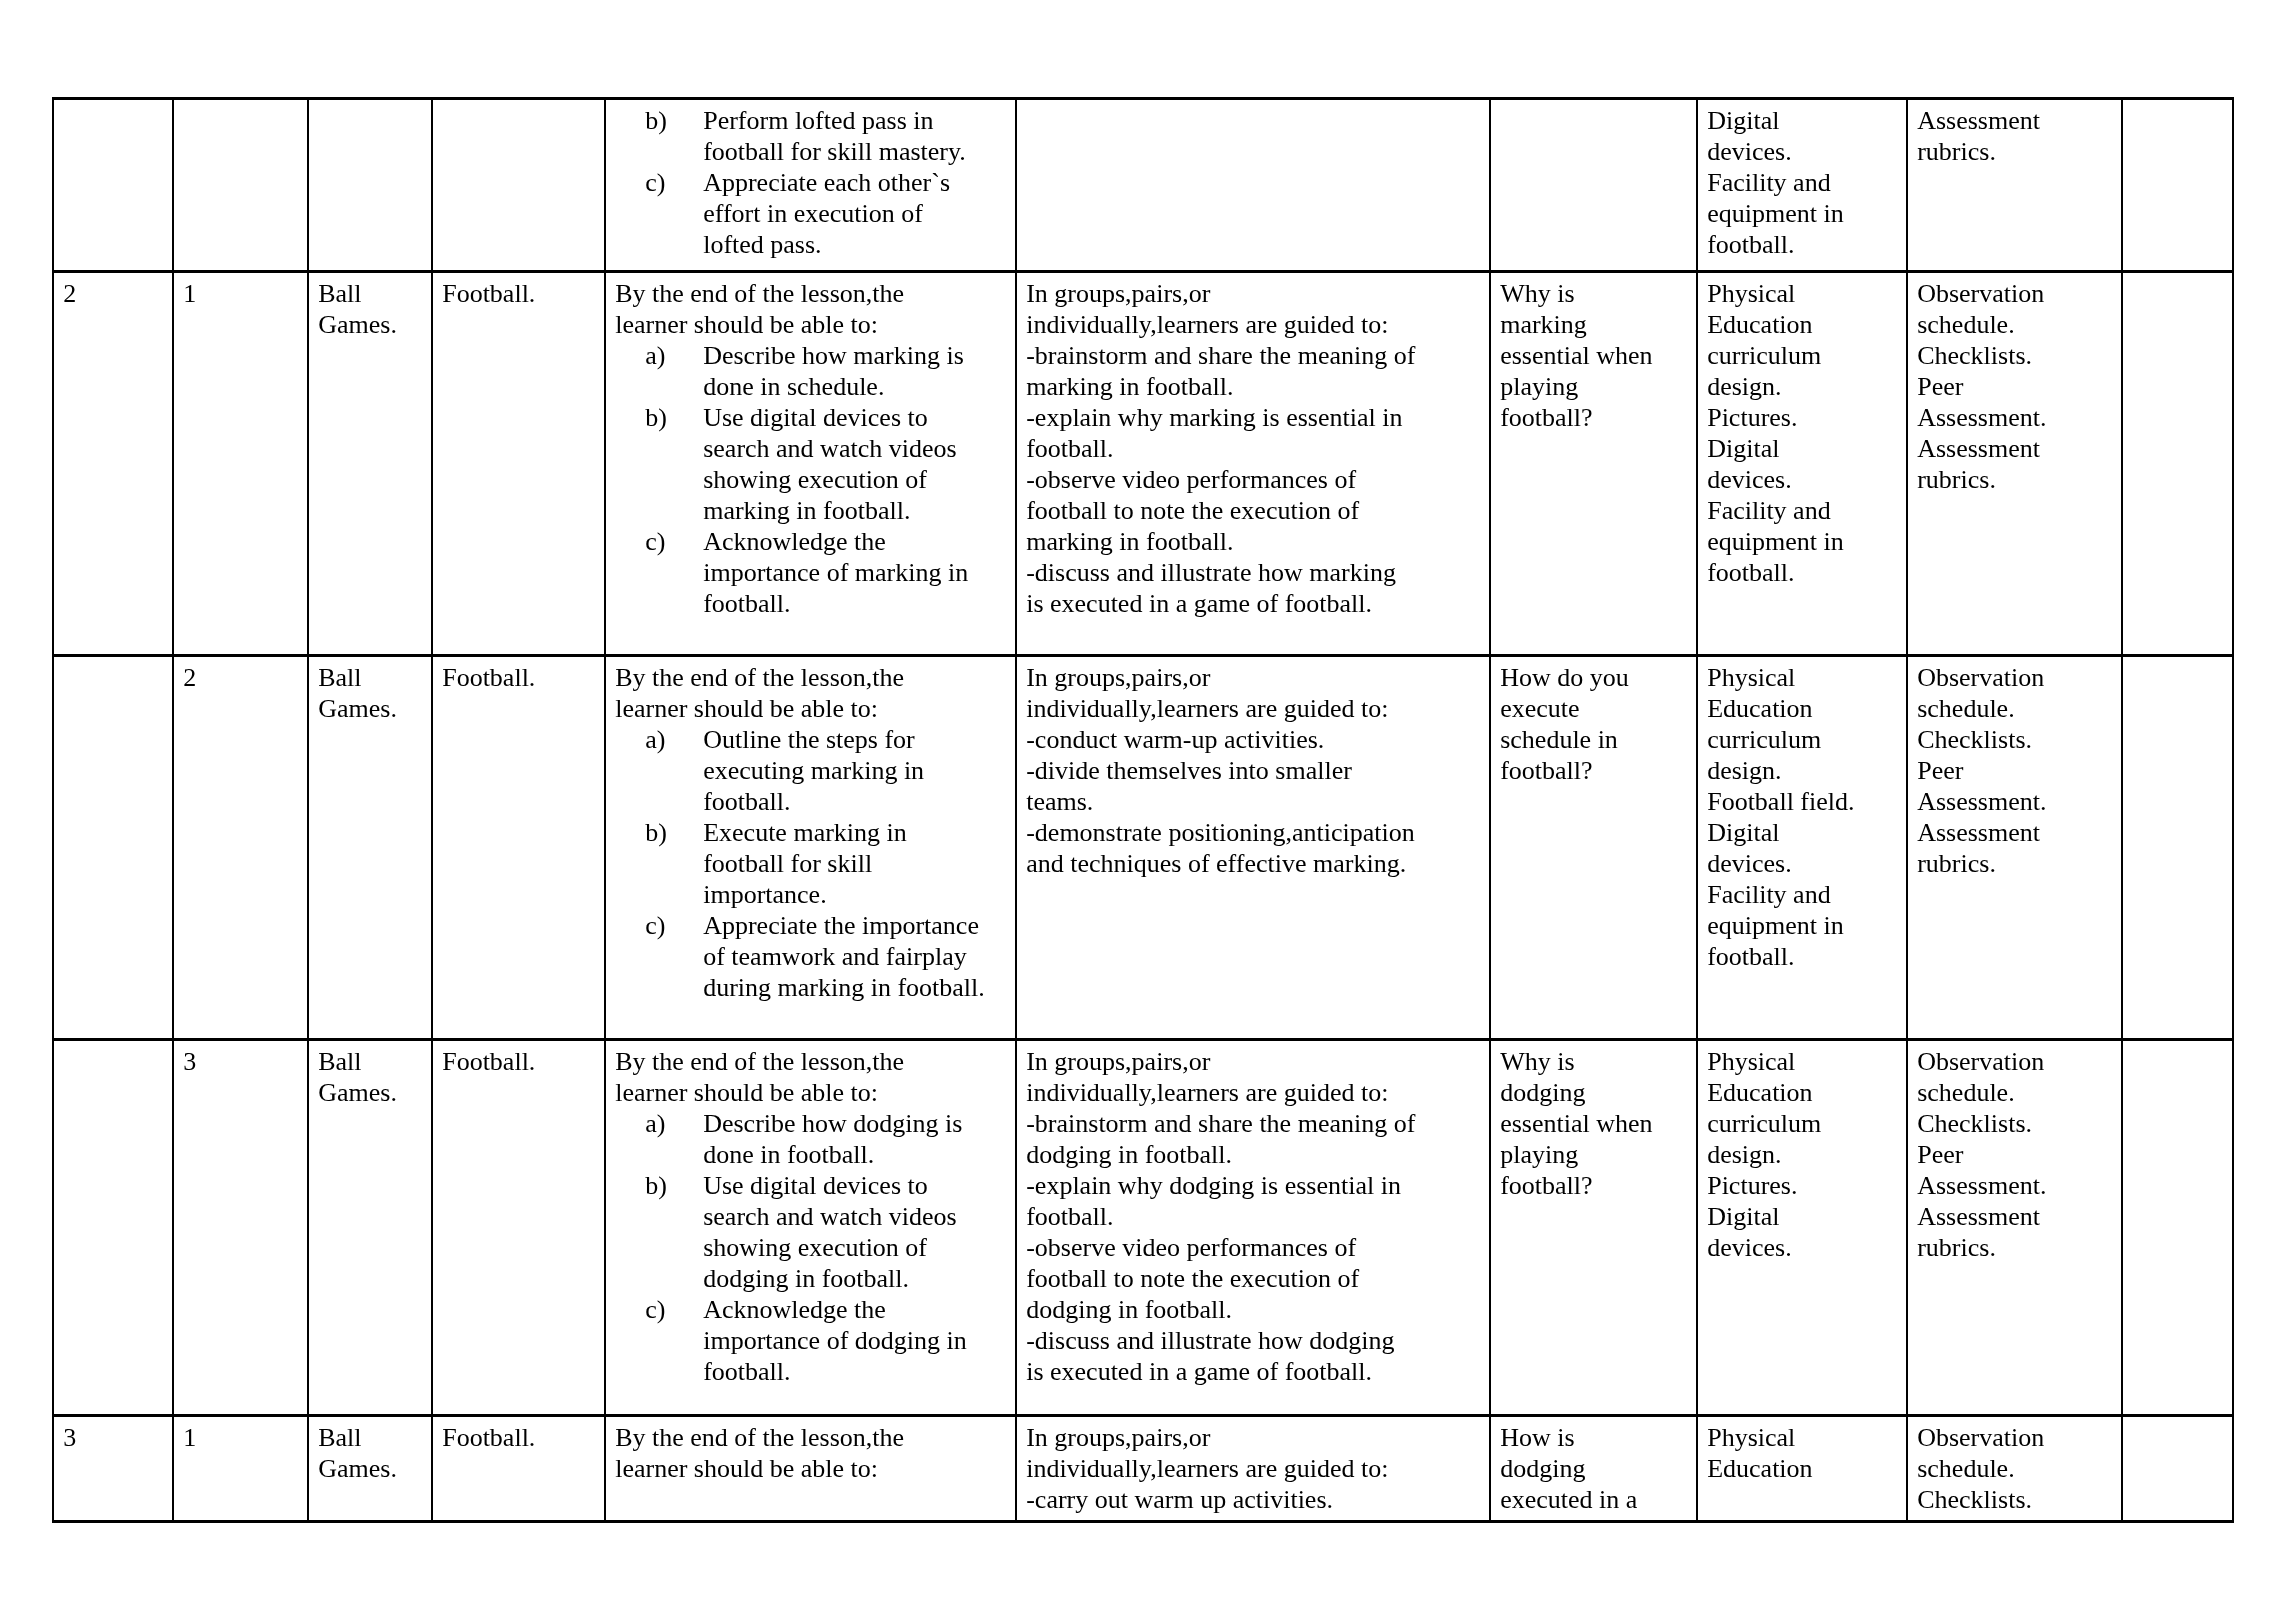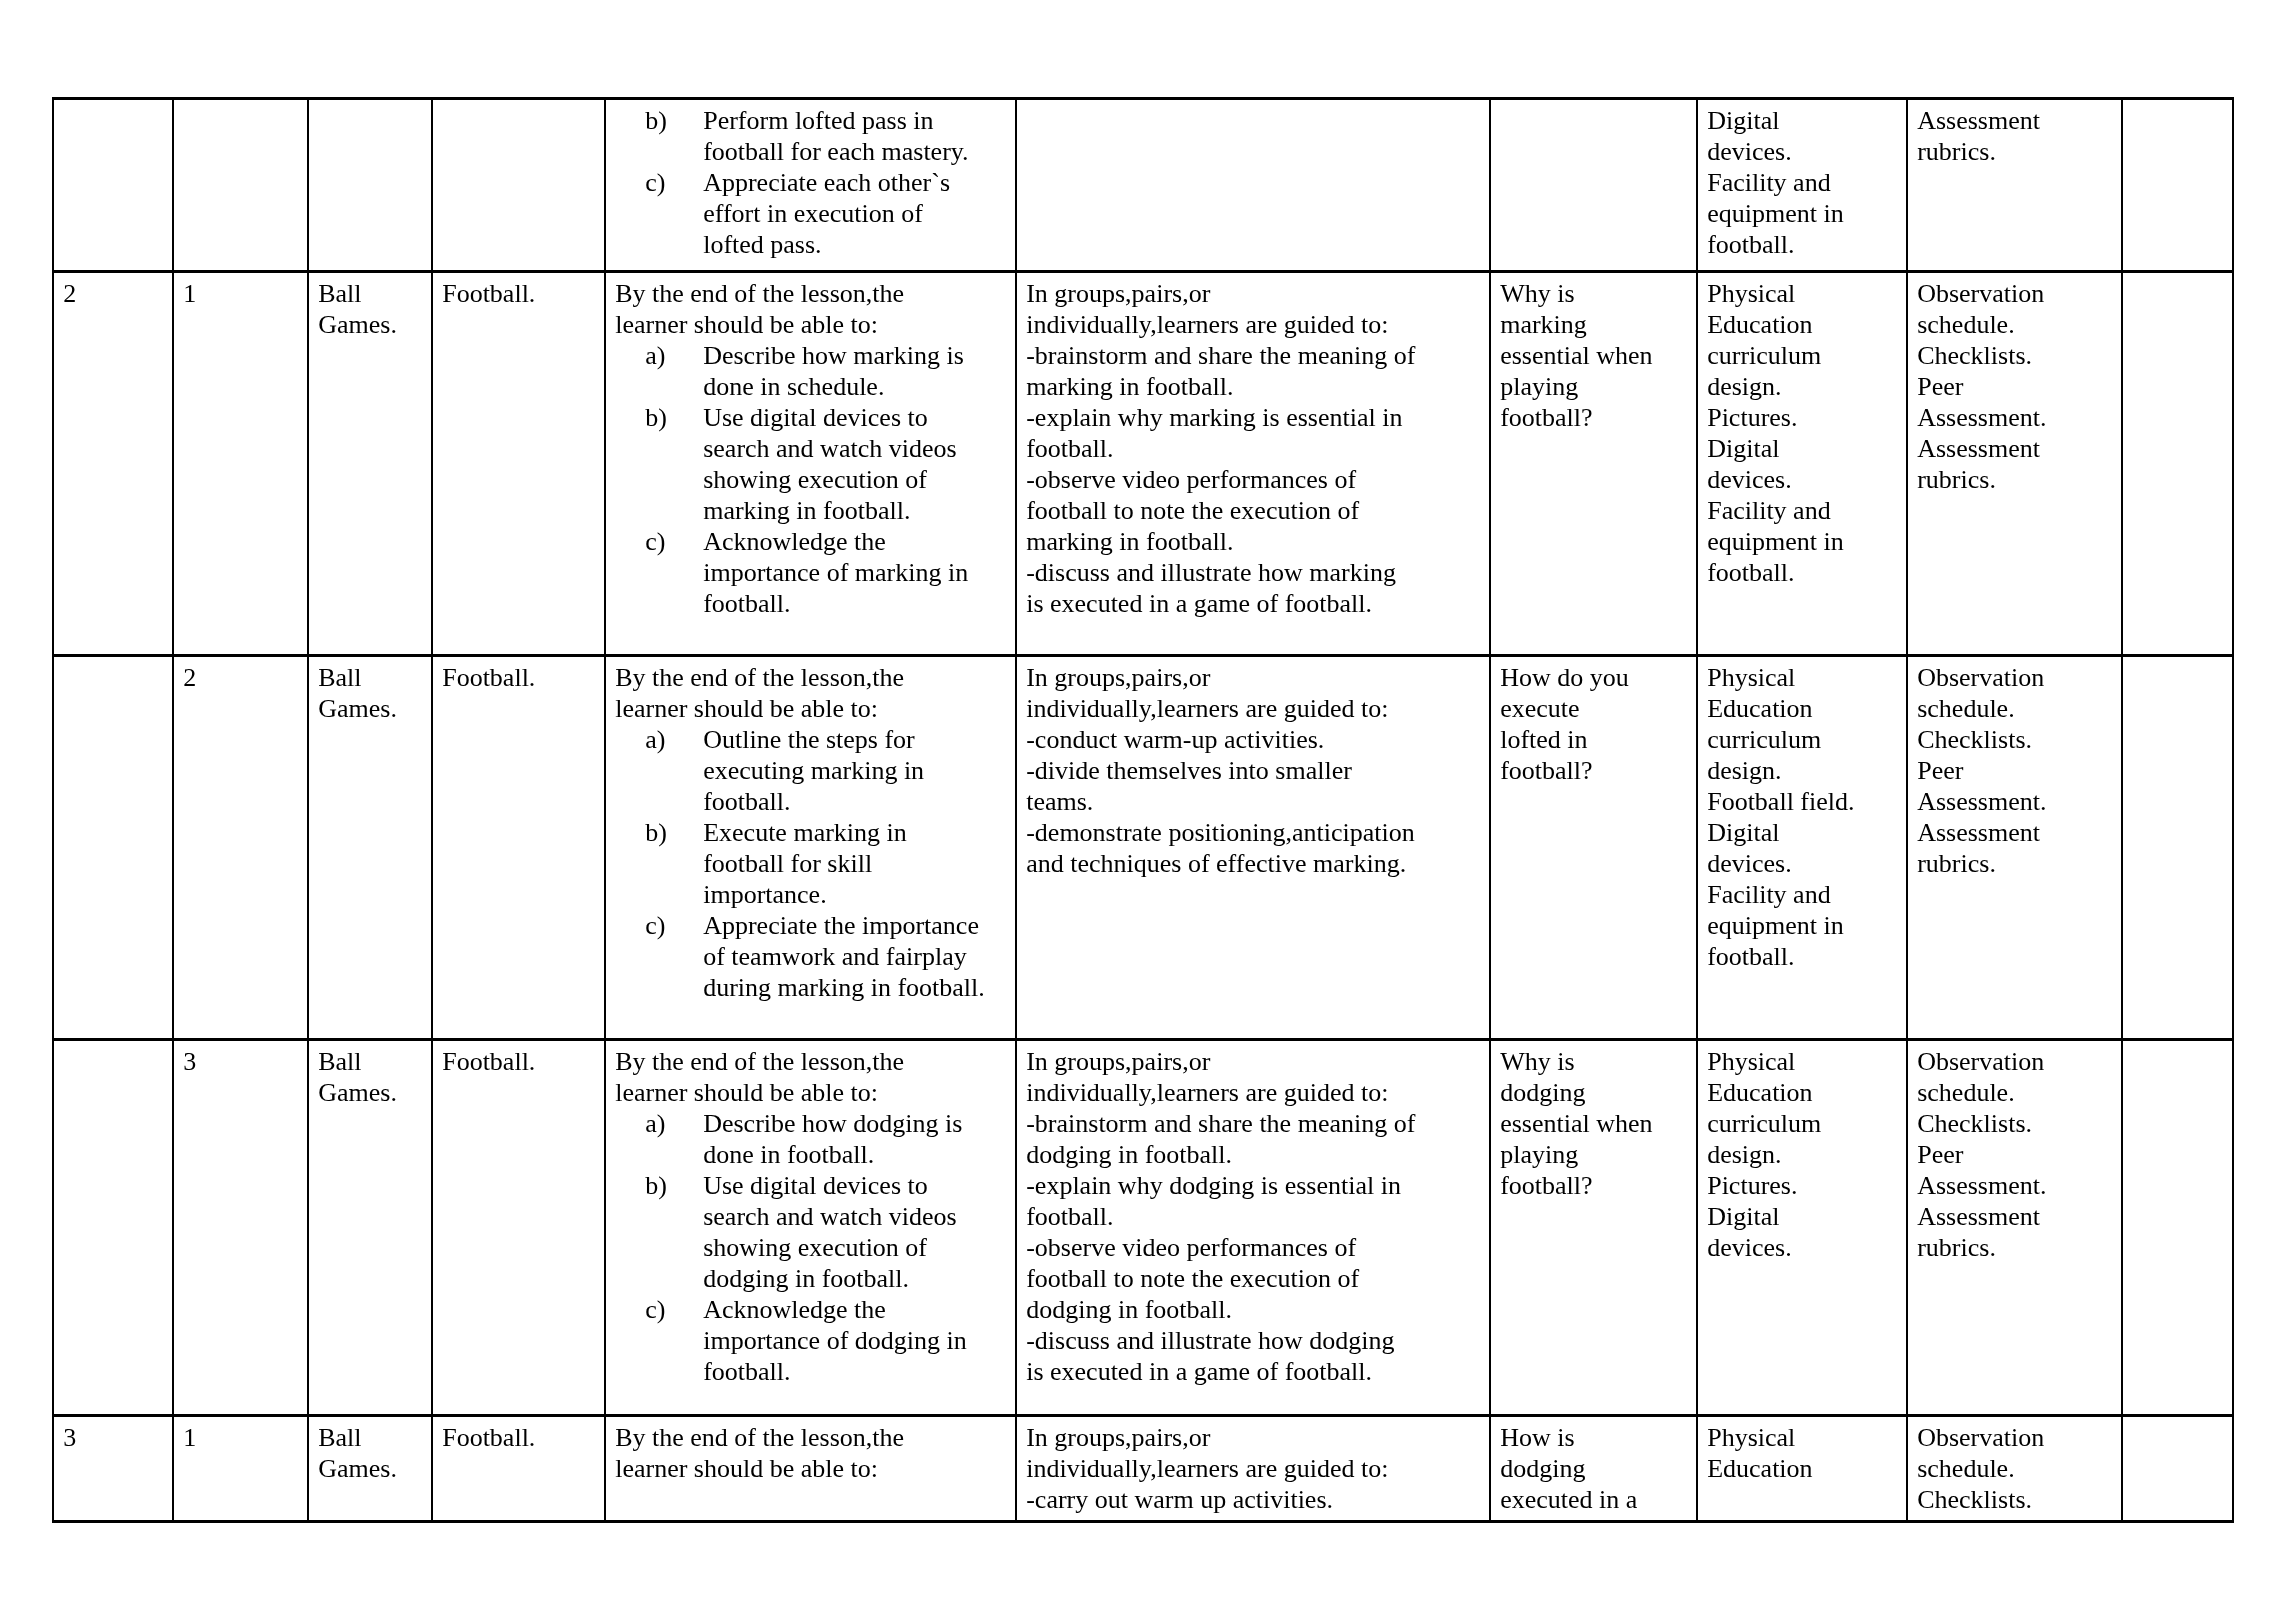--- a/index.html
+++ b/index.html
@@ -69,21 +69,21 @@
             <div class="txt"></div>
           </td>
       <td>
             <div class="txt"></div>
           </td>
       <td>
         <div class="txt"></div>
         <div class="li">
           <span class="mk">b)</span>
           <span class="txt">Perform lofted pass in
-football for each mastery.</span>
+football for skill mastery.</span>
         </div>
         <div class="li">
           <span class="mk">c)</span>
           <span class="txt">Appreciate each other`s
 effort in execution of
 lofted pass.</span>
         </div>
       </td>
       <td>
             <div class="txt"></div>
@@ -230,21 +230,21 @@
 individually,learners are guided to:
 -conduct warm-up activities.
 -divide themselves into smaller
 teams.
 -demonstrate positioning,anticipation
 and techniques of effective marking.</div>
           </td>
       <td>
             <div class="txt">How do you
 execute
-lofted in
+schedule in
 football?</div>
           </td>
       <td>
             <div class="txt">Physical
 Education
 curriculum
 design.
 Football field.
 Digital
 devices.

